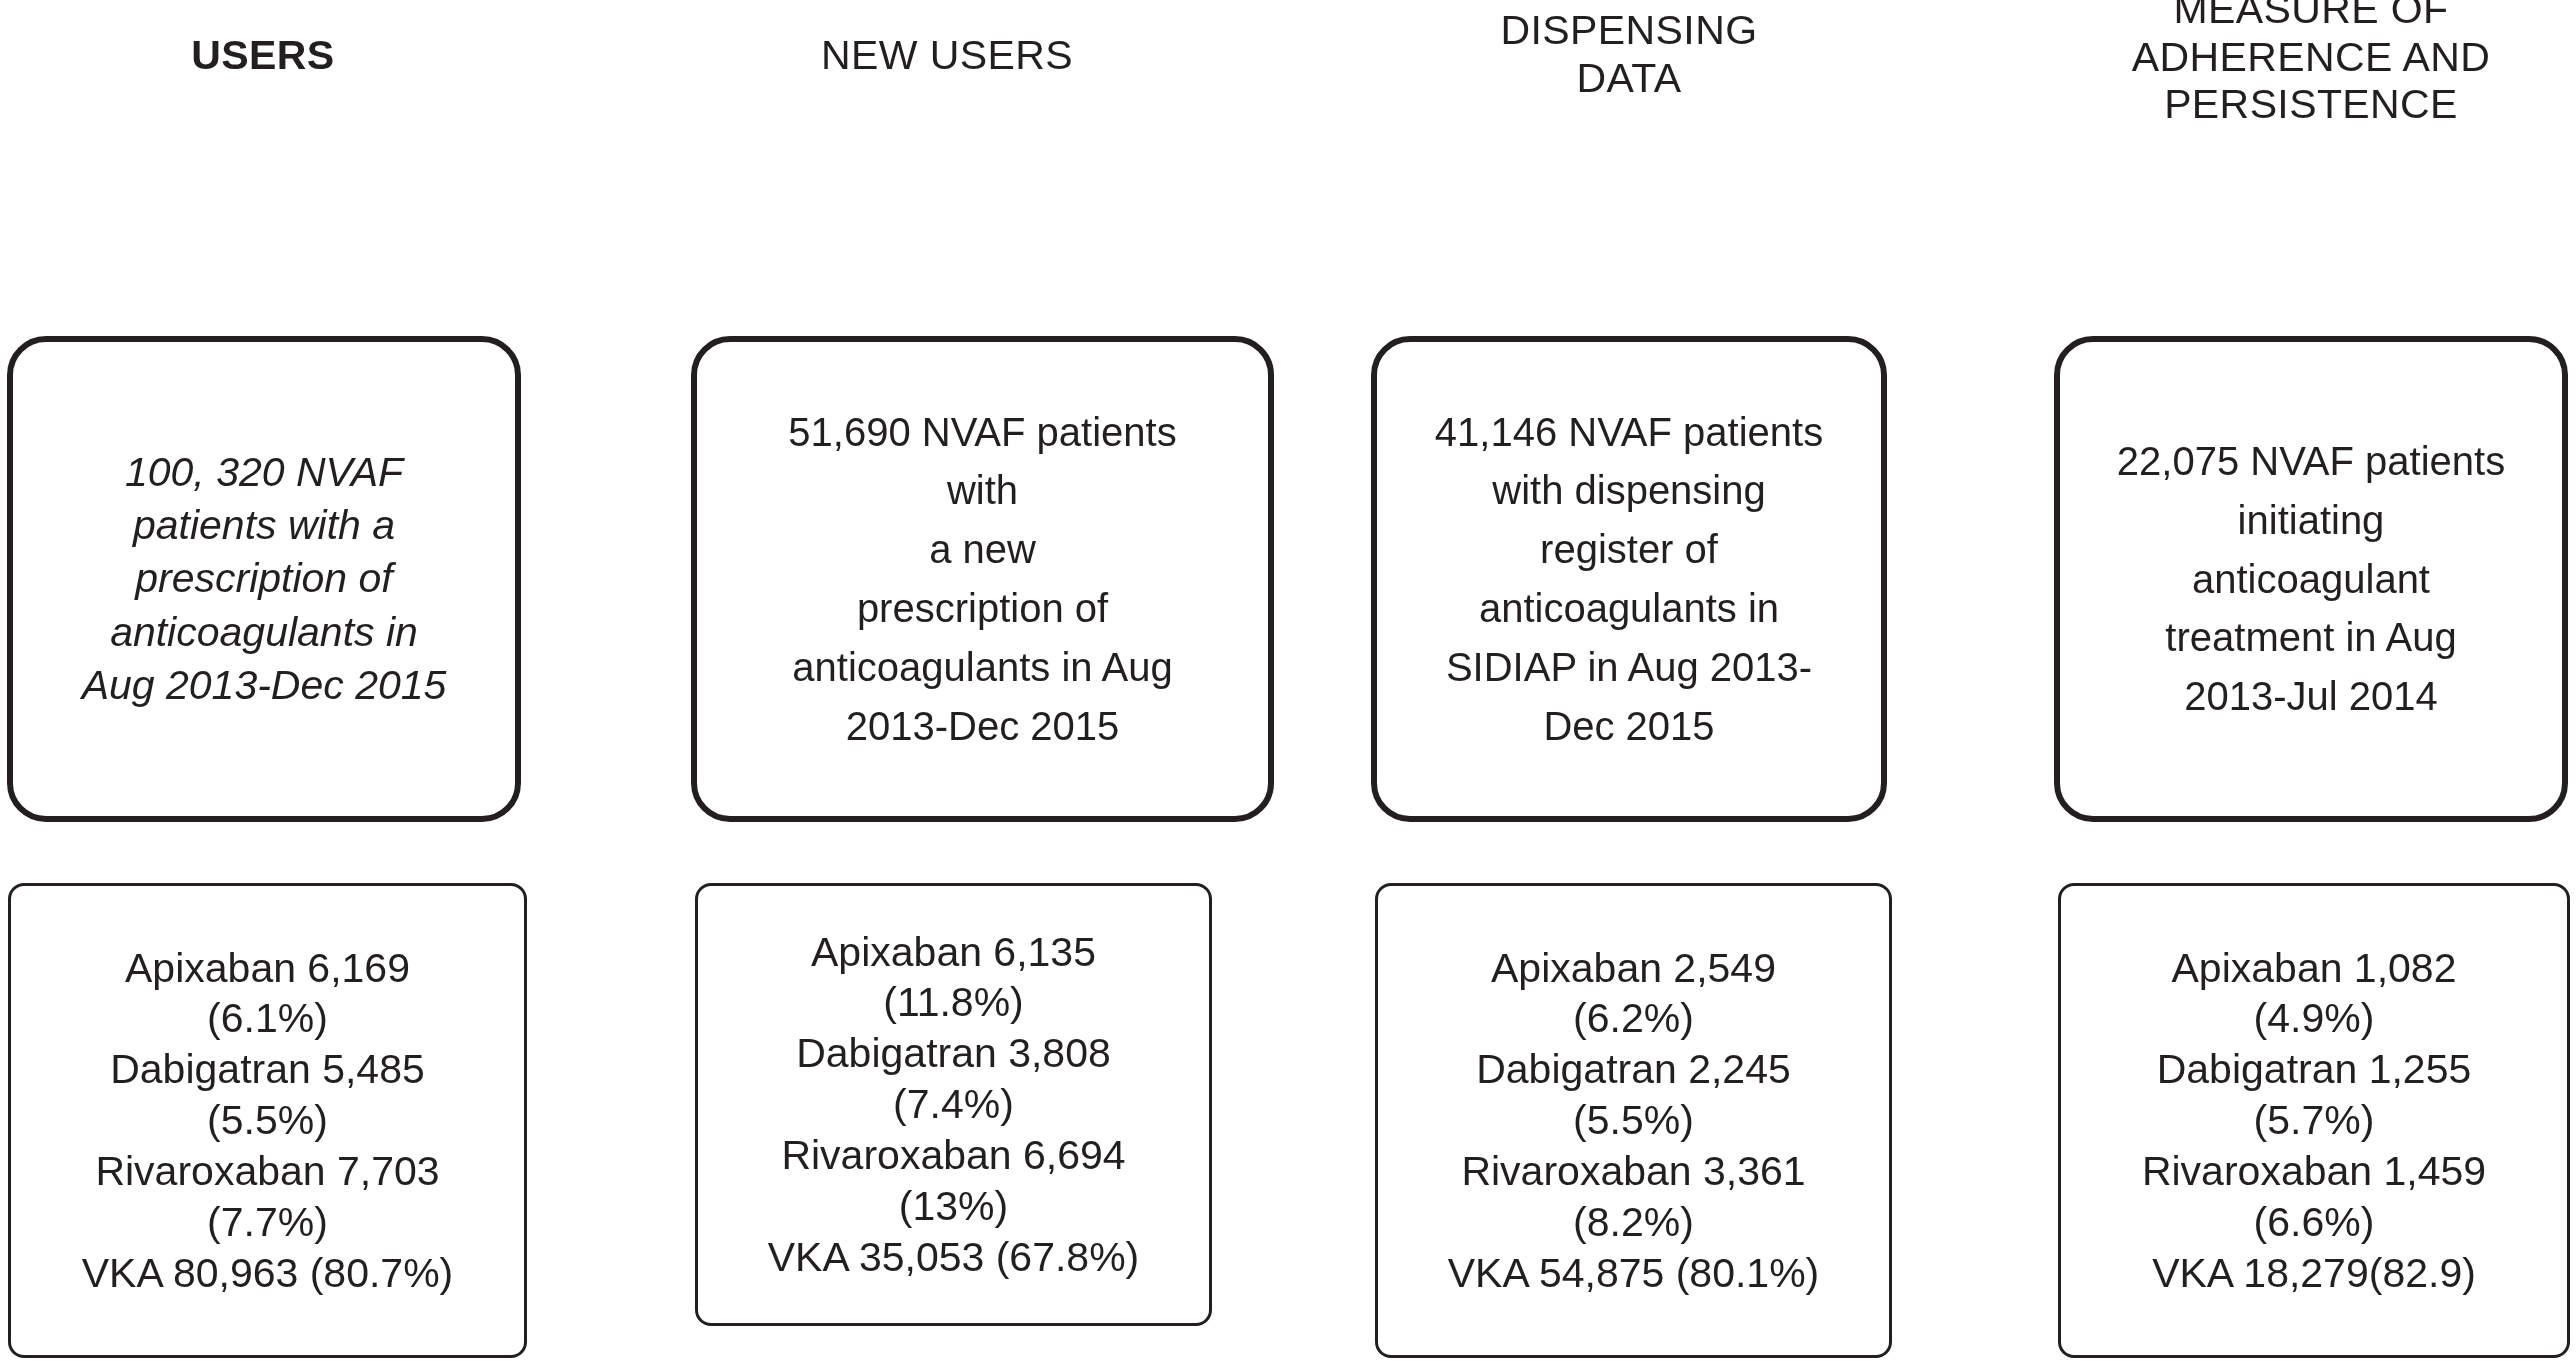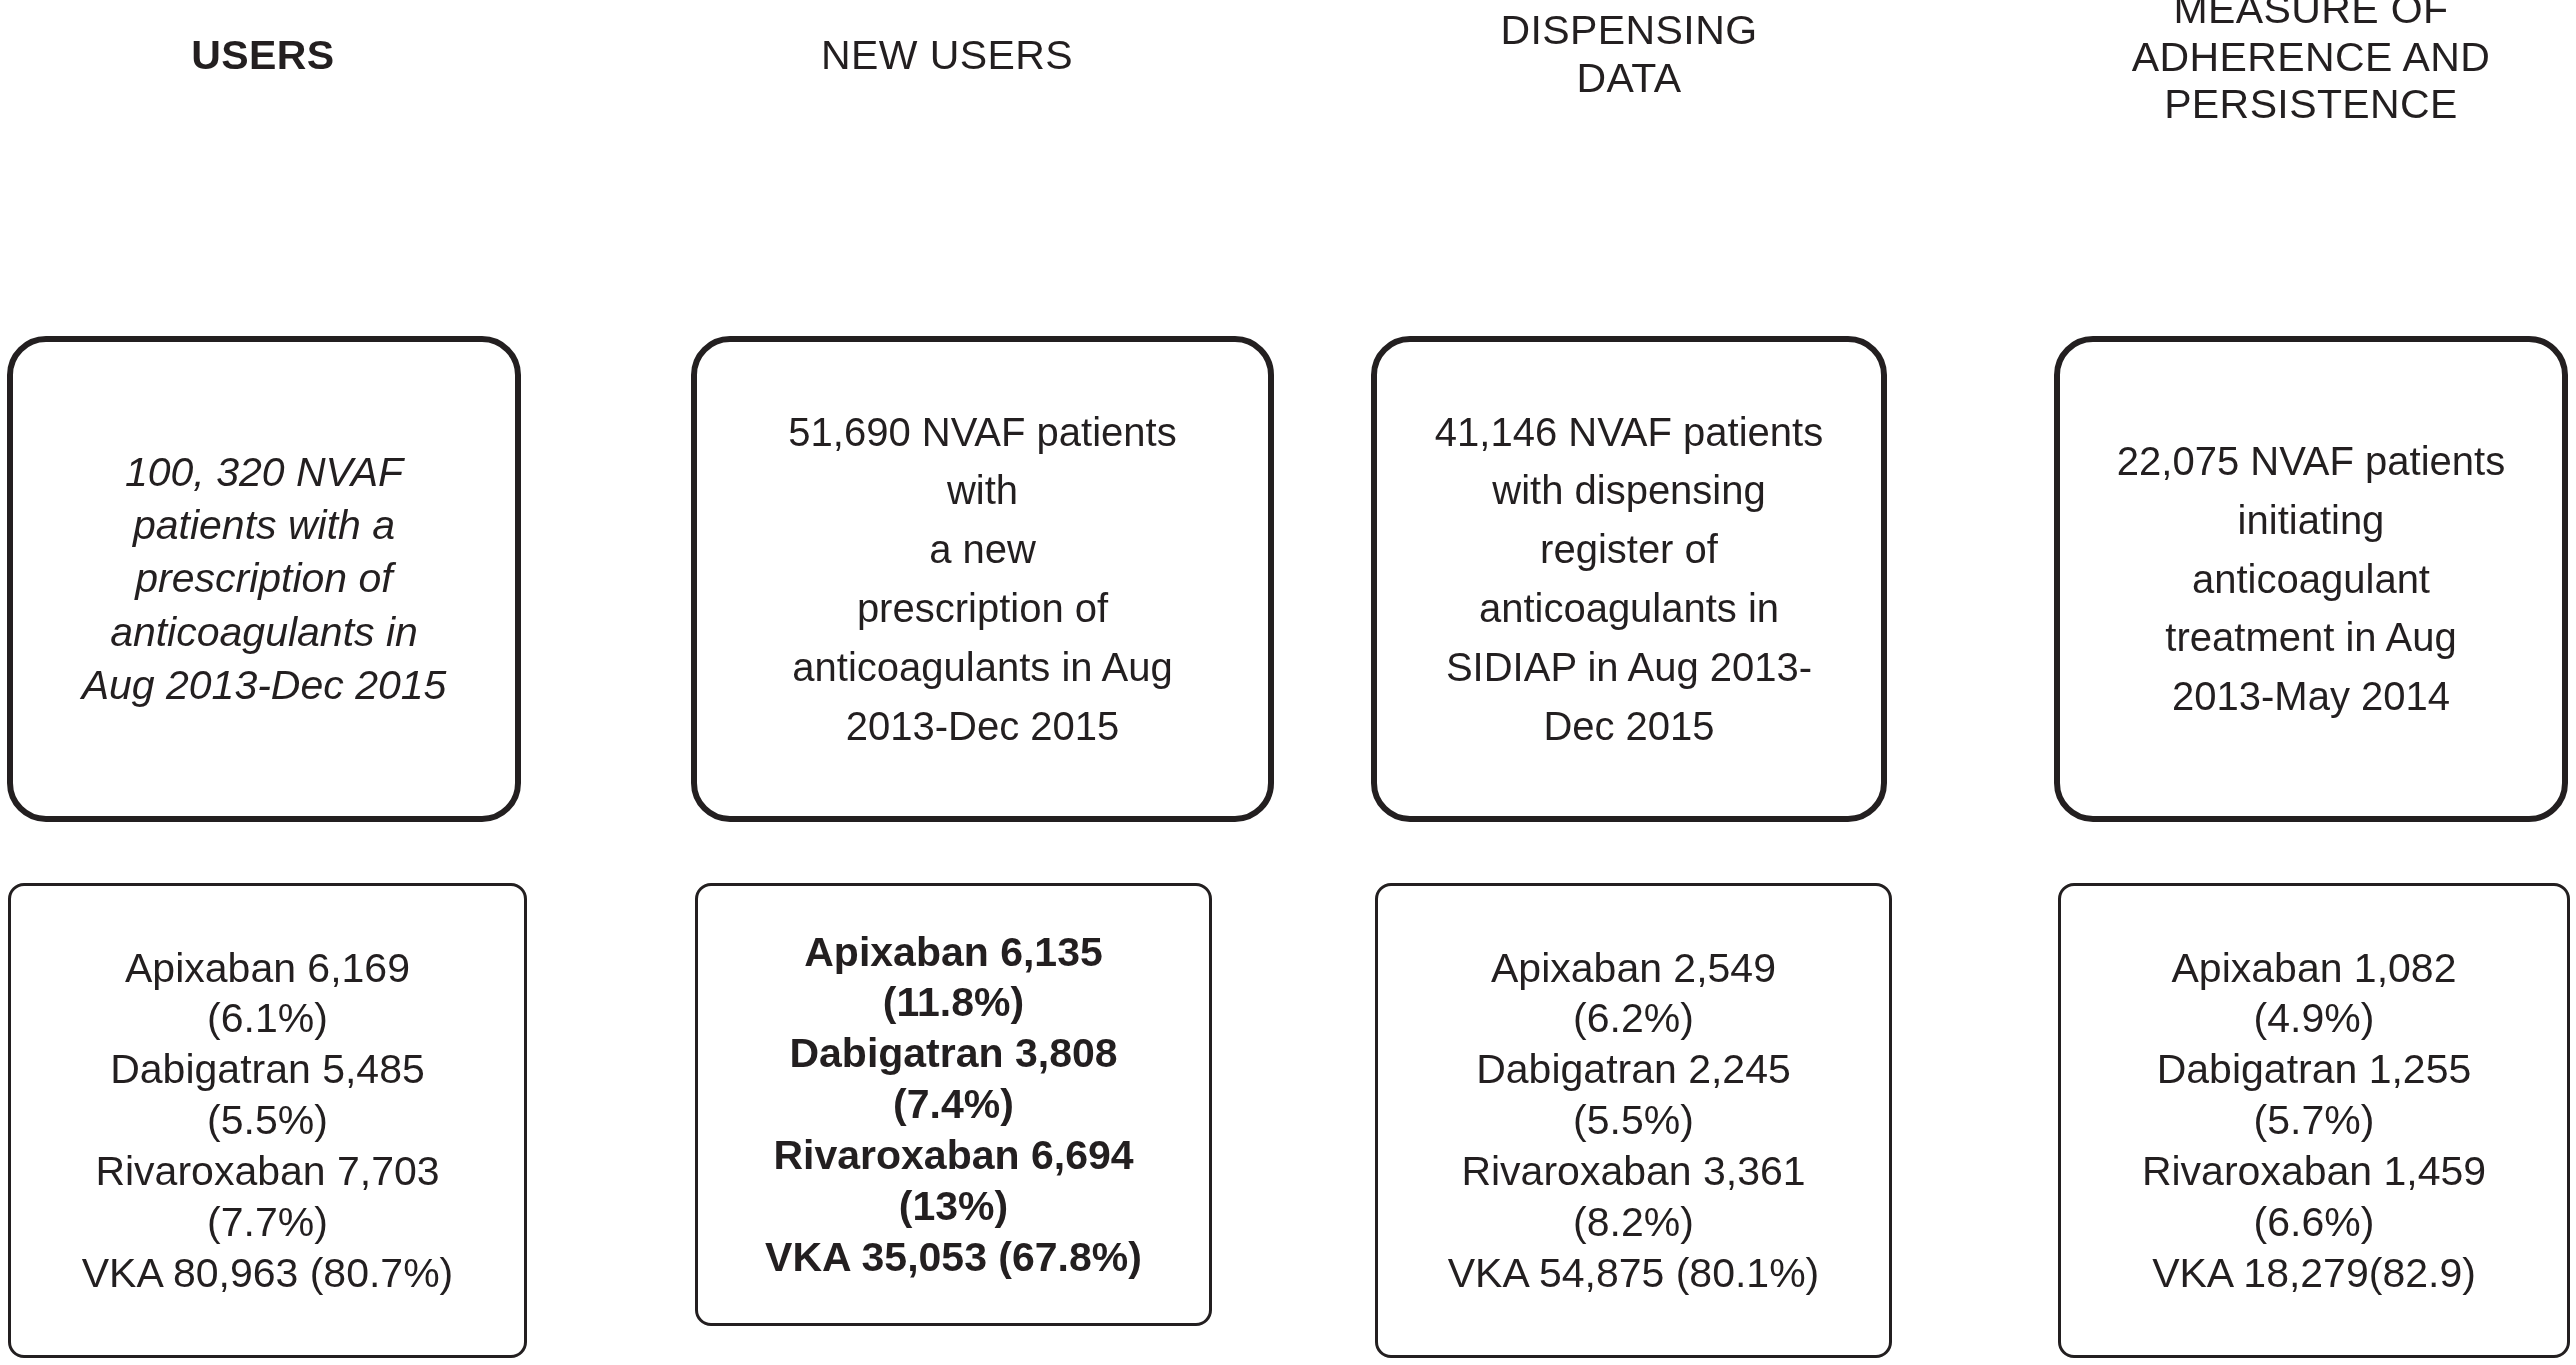--- a/index.html
+++ b/index.html
@@ -62,21 +62,21 @@
   }
 
   
   .top-1 { left: 7px;    top: 336px; width: 514px; height: 486px; font-style: italic; }
   .top-2 { left: 691px;  top: 336px; width: 583px; height: 486px; }
   .top-3 { left: 1371px; top: 336px; width: 516px; height: 486px; }
   .top-4 { left: 2054px; top: 336px; width: 514px; height: 486px; }
 
   
   .bot-1 { left: 8px;    top: 883px; width: 519px; height: 475px; }
-  .bot-2 { left: 695px;  top: 883px; width: 517px; height: 443px; font-weight: bold; }
+  .bot-2 { left: 695px;  top: 883px; width: 517px; height: 443px; }
   .bot-3 { left: 1375px; top: 883px; width: 517px; height: 475px; }
   .bot-4 { left: 2058px; top: 883px; width: 512px; height: 475px; align-items: center; }
 
   .top-1 .box-text { font-size: 41px; line-height: 1.30; }
   .top-2 .box-text { font-size: 40px; line-height: 1.47; }
   .top-3 .box-text { font-size: 40px; line-height: 1.47; }
   .top-4 .box-text { font-size: 40px; line-height: 1.47; }
   .bot-1 .box-text,
   .bot-2 .box-text,
   .bot-3 .box-text,
@@ -122,21 +122,21 @@
 anticoagulants in
 SIDIAP in Aug 2013-
 Dec 2015</div>
   </div>
 
   <div class="box top-4">
     <div class="box-text">22,075 NVAF patients
 initiating
 anticoagulant
 treatment in Aug
-2013-May 2014</div>
+2013-Jul 2014</div>
   </div>
 
   <div class="box thin bot-1">
     <div class="box-text">Apixaban 6,169
 (6.1%)
 Dabigatran 5,485
 (5.5%)
 Rivaroxaban 7,703
 (7.7%)
 VKA 80,963 (80.7%)</div>

